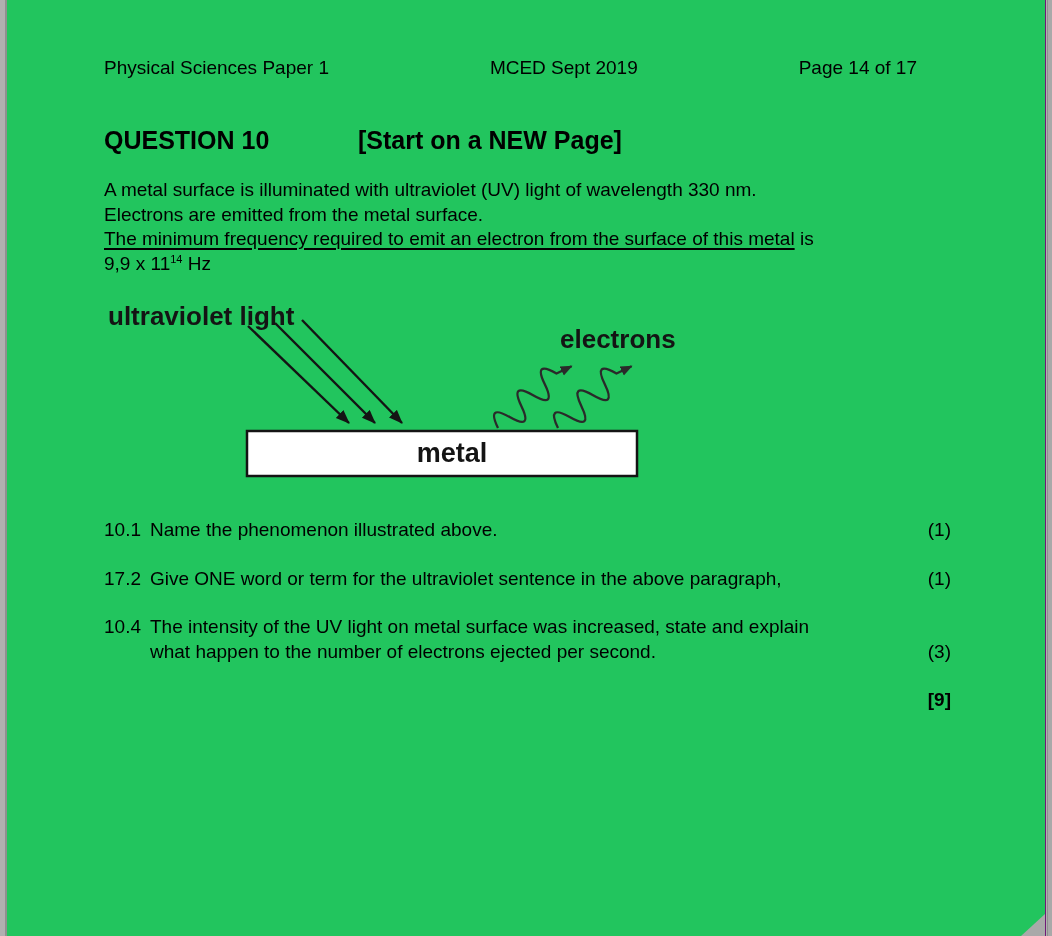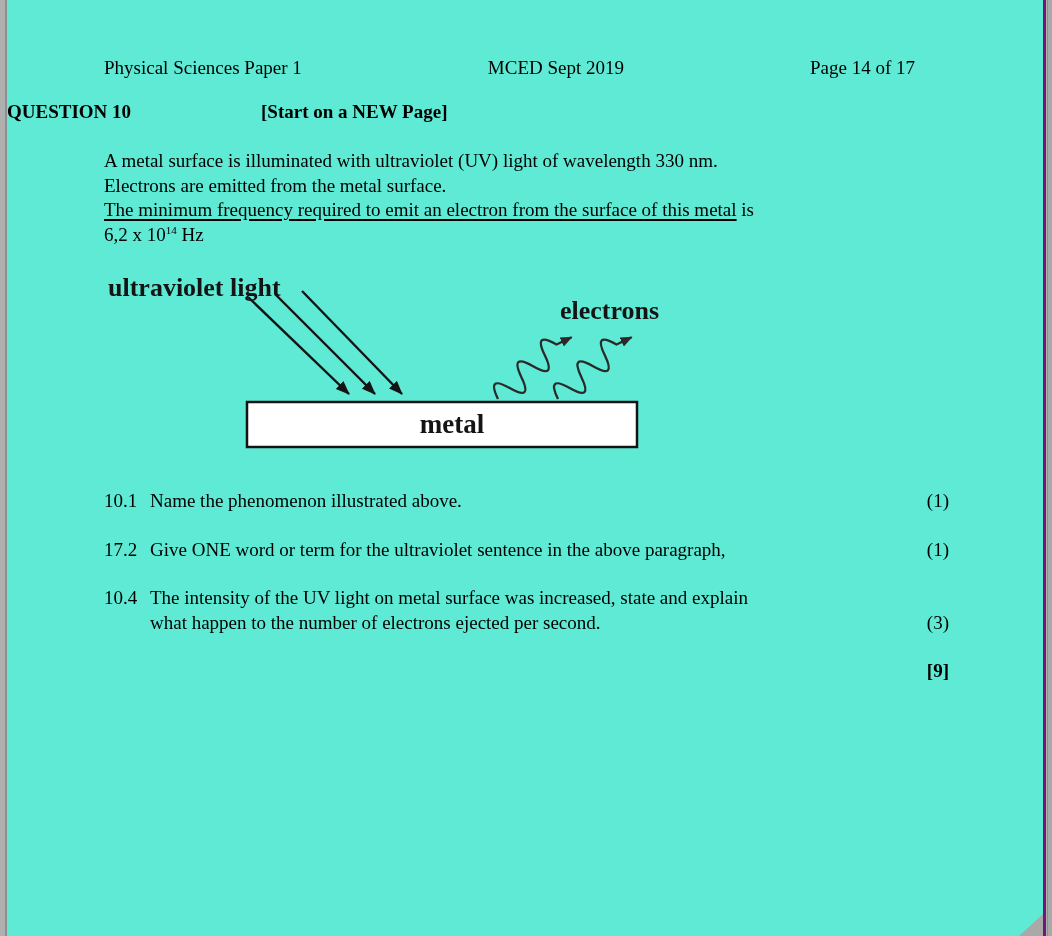--- a/index.html
+++ b/index.html
@@ -14,25 +14,24 @@
     font-family: "Liberation Sans", "DejaVu Sans", sans-serif;
     color: #000;
     overflow: hidden;
   }
   .page {
     position: absolute;
     left: 5px;
     top: 0;
     width: 1041px;
     height: 936px;
-    background: #5eead4;
+    background: #22c55e;
     border-left: 2px solid #8f8f8f;
-    border-right: 3px solid #701a75;
+    border-right: 1px solid #701a75;
     box-sizing: border-box;
-    font-family: Liberation Serif, serif;
   }
   .right-strip {
     position: absolute;
     right: 0;
     top: 0;
     bottom: 0;
     width: 4px;
     background: #a9a9a9;
     border-left: 1px solid #8f8f8f;
   }
@@ -46,22 +45,23 @@
     clip-path: polygon(100% 0, 100% 100%, 0 100%);
   }
   .page-header {
     display: flex;
     justify-content: space-between;
     padding: 56px 128px 0 97px;
     font-size: 19px;
     line-height: 23px;
   }
   .qhead {
-    margin-top: 21px;
-    font-size: 19px;
+    margin-top: 50px;
+    padding-left: 97px;
+    font-size: 25px;
     font-weight: bold;
     line-height: 23px;
     white-space: nowrap;
   }
   .qhead .qnum {
     display: inline-block;
     width: 254px;
   }
   .para {
     margin-top: 26px;
@@ -126,21 +126,21 @@
   </div>
 
   <div class="qhead">
     <span class="qnum">QUESTION 10</span><span>[Start on a NEW Page]</span>
   </div>
 
   <div class="para">
     <div class="line">A metal surface is illuminated with ultraviolet (UV) light of wavelength 330 nm.</div>
     <div class="line">Electrons are emitted from the metal surface.</div>
     <div class="line"><span class="u">The minimum frequency required to emit an electron from the surface of this metal</span><span> is</span></div>
-    <div class="line"><span>6,2 x 10</span><sup>14</sup><span> Hz</span></div>
+    <div class="line"><span>9,9 x 11</span><sup>14</sup><span> Hz</span></div>
   </div>
 
   <div class="diagram-wrap">
     <svg width="650" height="185" viewBox="0 0 650 185" xmlns="http://www.w3.org/2000/svg">
       <defs>
         <marker id="arrowBig" markerUnits="userSpaceOnUse" markerWidth="16" markerHeight="12" refX="13" refY="5.5" orient="auto">
           <path d="M0,0 L14,5.5 L0,11 z" fill="#141414"></path>
         </marker>
         <marker id="arrowSmall" markerUnits="userSpaceOnUse" markerWidth="14" markerHeight="11" refX="11" refY="5" orient="auto">
           <path d="M0,0 L12,5 L0,10 z" fill="#2a2a2a"></path>

